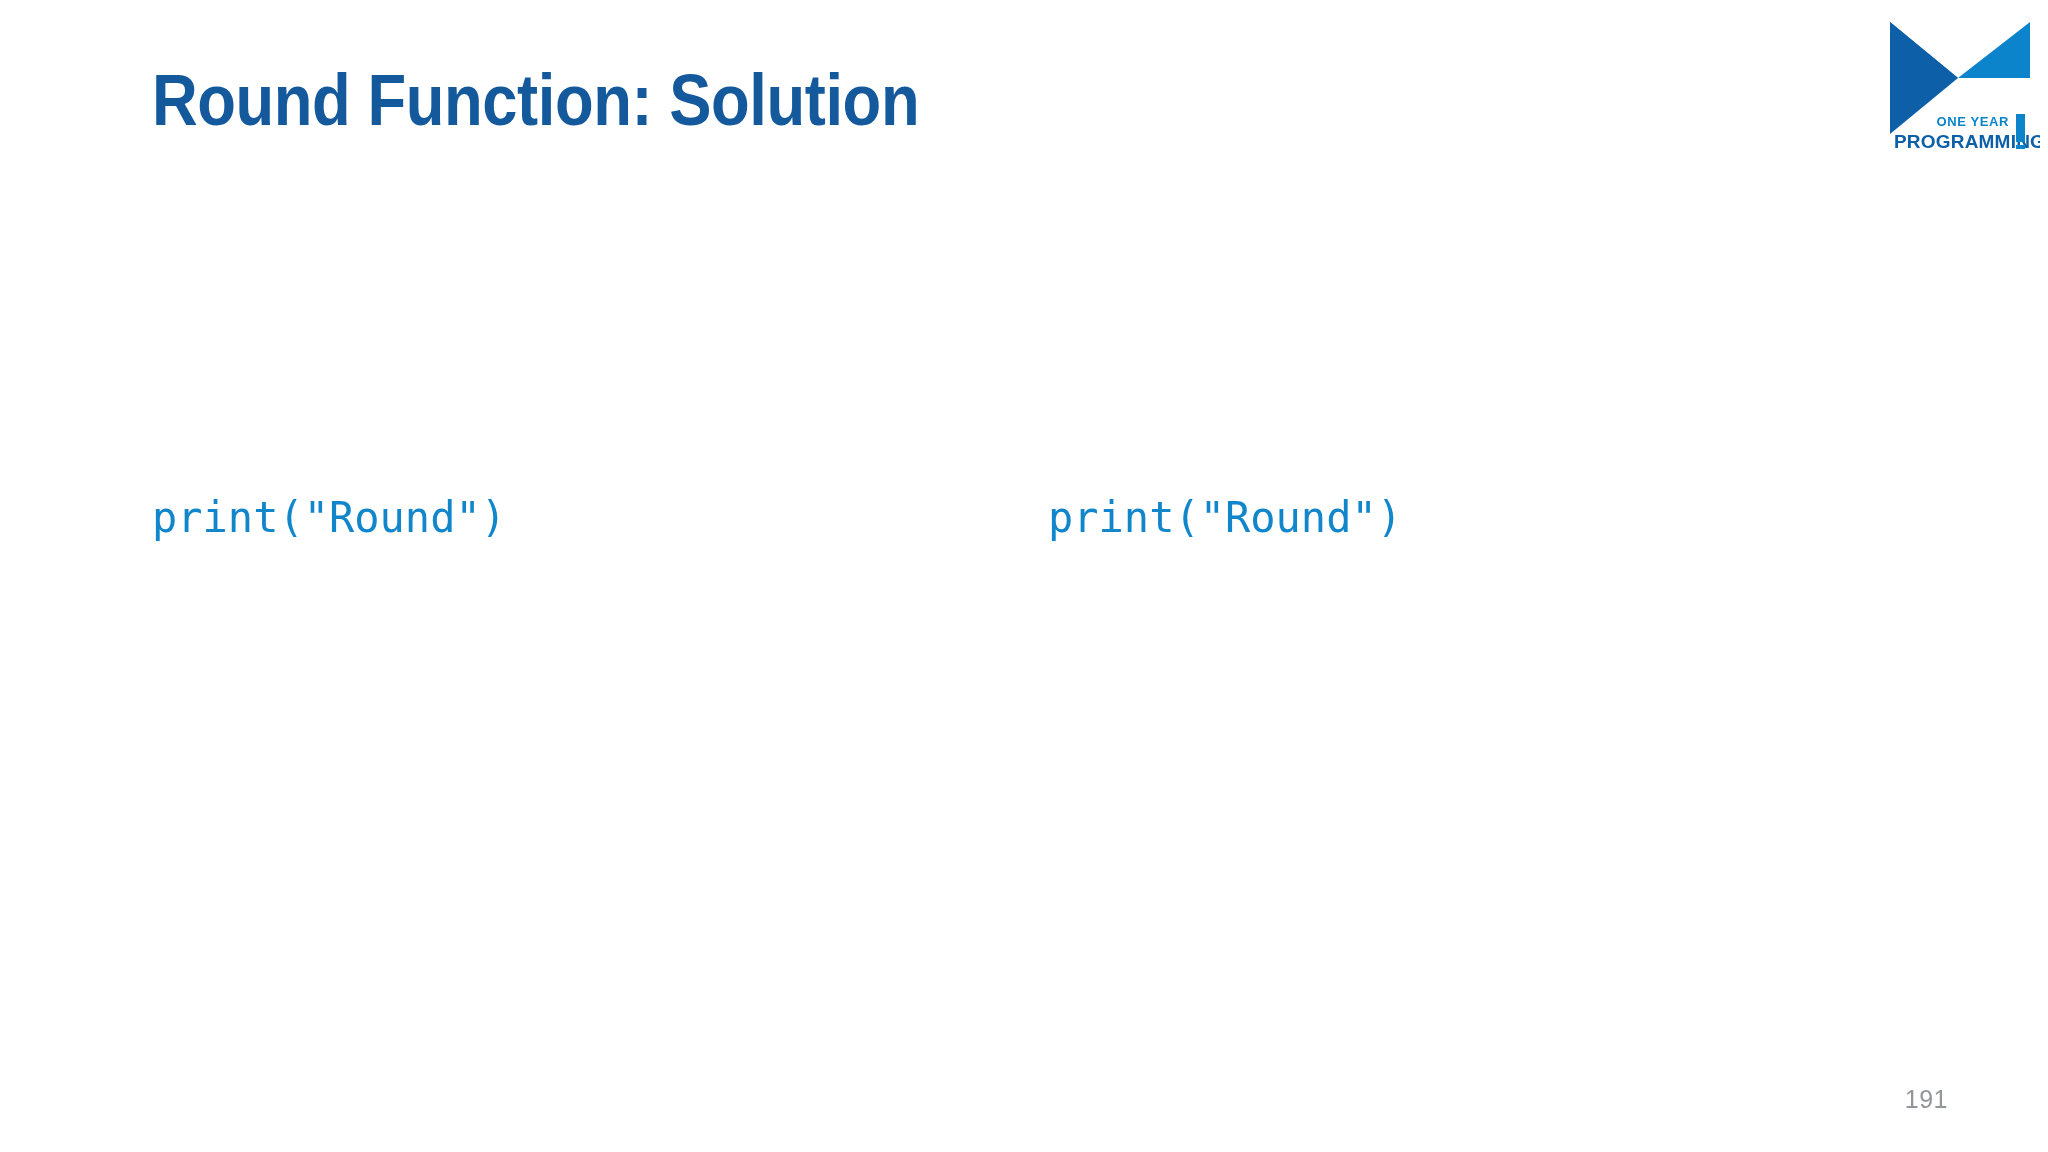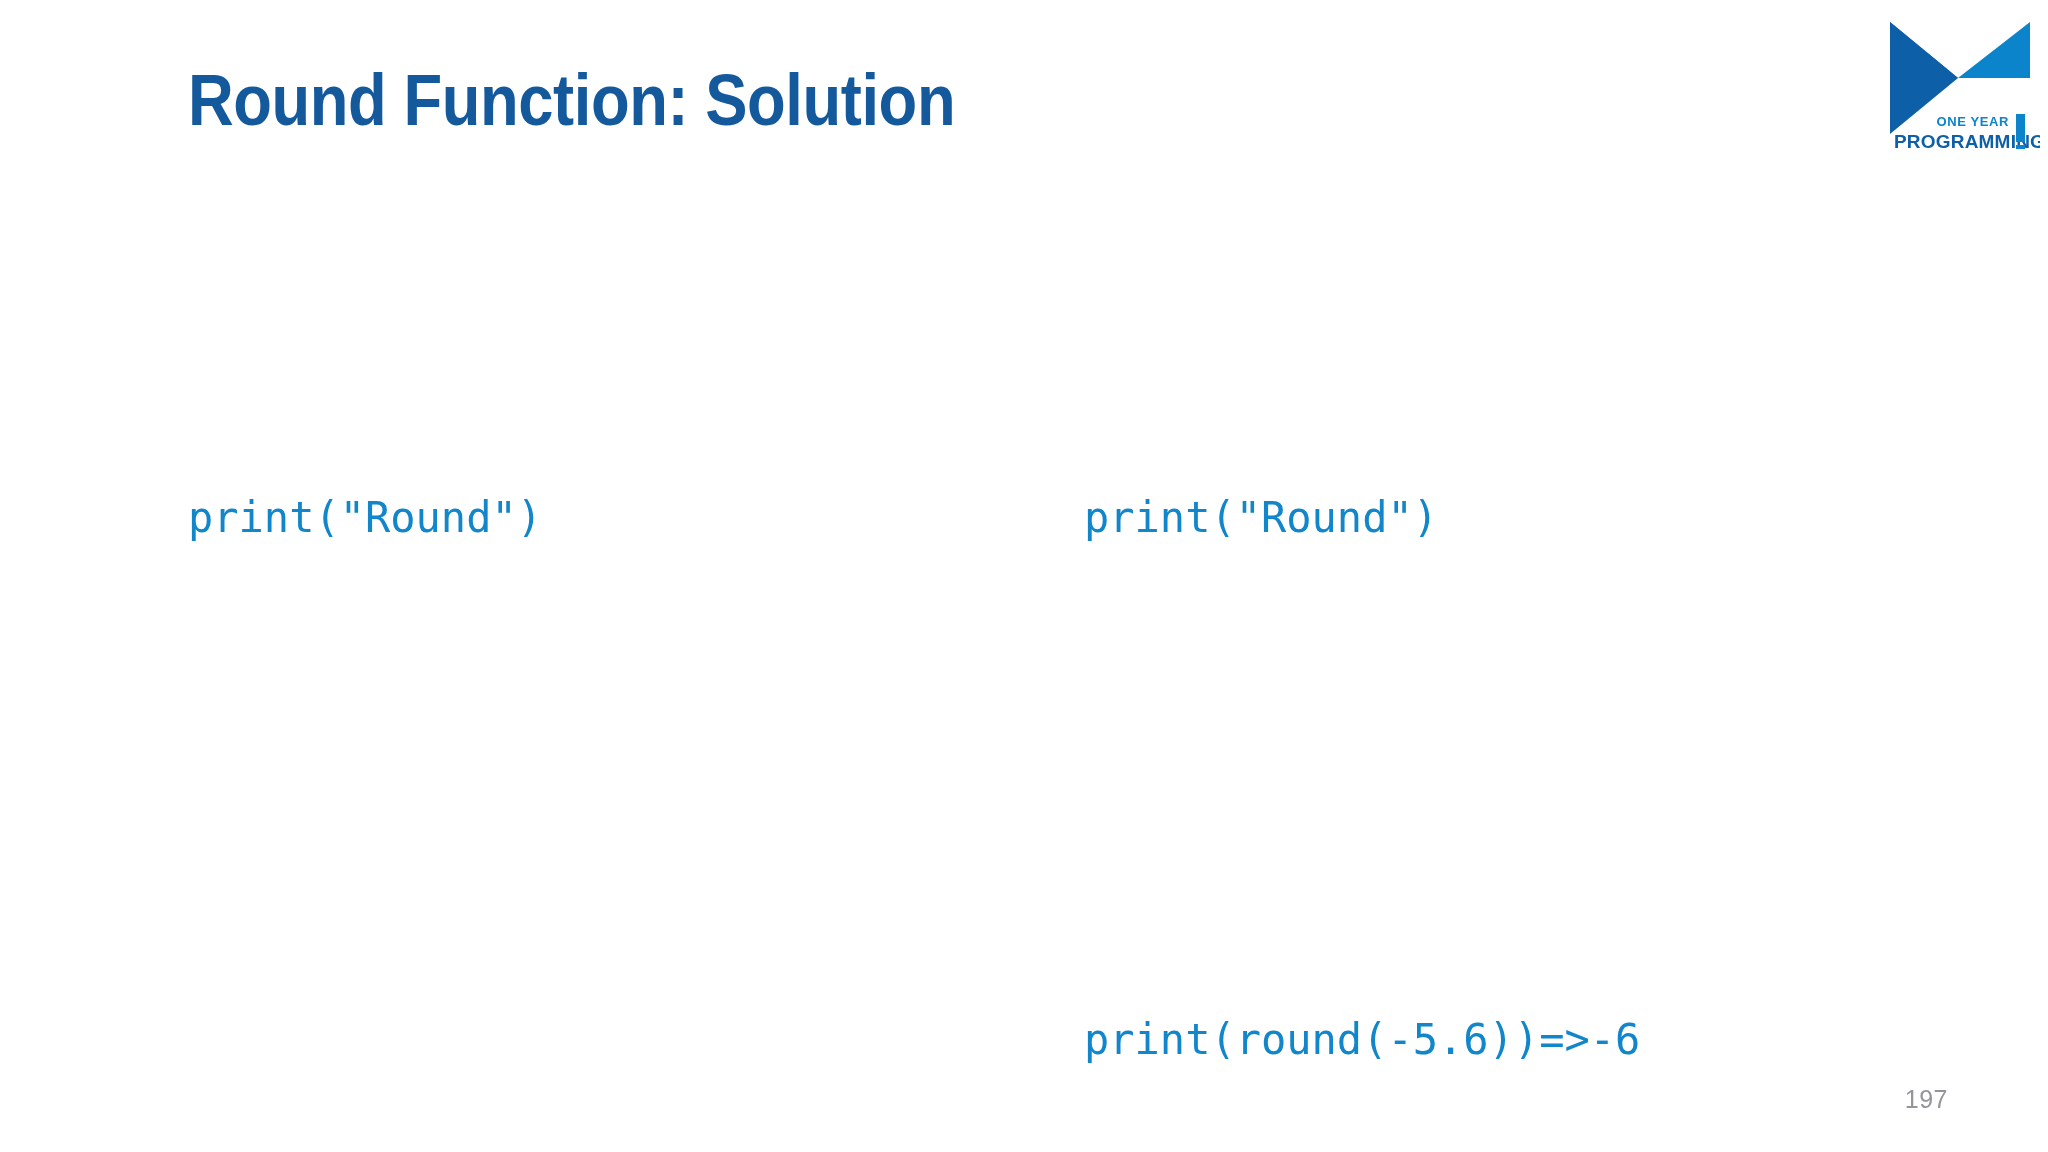--- a/index.html
+++ b/index.html
@@ -12,21 +12,20 @@
     height: 1152px;
     position: relative;
     overflow: hidden;
     font-family: "Liberation Sans", sans-serif;
   }
 
   .slide {
     position: absolute;
     inset: 0;
     background: #ffffff;
-    margin-left: 36px;
   }
 
   
   .slide-title {
     position: absolute;
     left: 152px;
     top: 62px;
     color: #15599d;
     font-family: "Liberation Sans", sans-serif;
     font-weight: bold;
@@ -101,21 +100,20 @@
       <span class="code-line">print("Round")</span>
       <span class="code-line blank"></span>
       
       
       
     </div>
 
     <div class="code-col right">
       <span class="code-line">print("Round")</span>
       <span class="code-line blank"></span>
-      <span class="code-line">print(round(-5.6))=&gt;-6</span>
       
       
       
     </div>
 
   </div>
 
   <div class="logo">
     <svg width="160" height="148" viewBox="0 0 160 148" xmlns="http://www.w3.org/2000/svg">
 
@@ -126,15 +124,15 @@
 
       <text x="129" y="118" text-anchor="end" font-family="'Liberation Sans', sans-serif" font-weight="bold" font-size="13" letter-spacing="0.6" fill="#0b84cc">ONE YEAR</text>
 
       <text x="14" y="140" font-family="'Liberation Sans', sans-serif" font-weight="bold" font-size="19" letter-spacing="0.2" fill="#0d5fa8">PROGRAMMING</text>
 
       <rect x="136" y="106" width="9" height="28" fill="#0b84cc"></rect>
       <rect x="136" y="137" width="9" height="4" fill="#0b84cc"></rect>
     </svg>
   </div>
 
-  <div class="page-number">197</div>
+  <div class="page-number">191</div>
 
 </div>
 
 </body></html>

